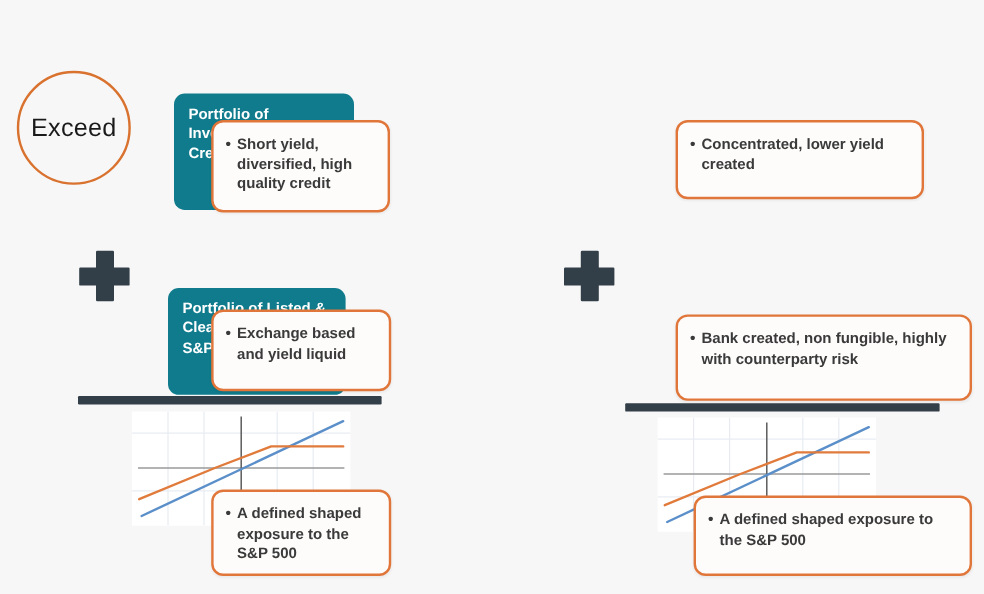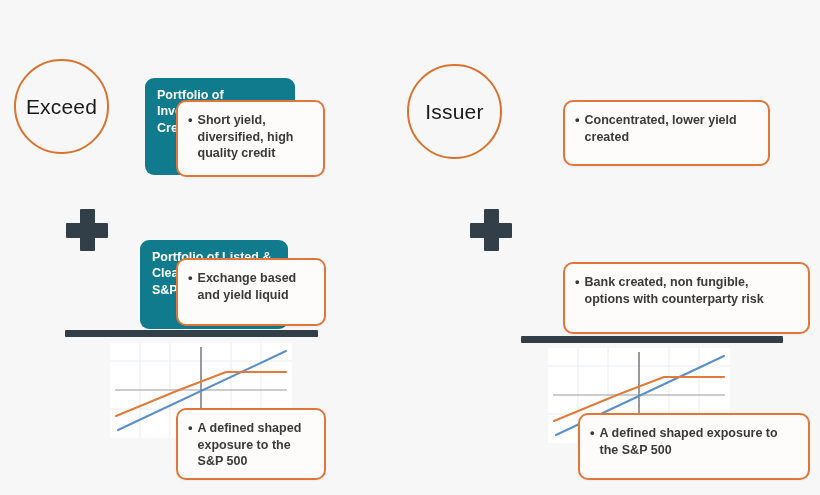--- a/index.html
+++ b/index.html
@@ -169,36 +169,33 @@
       <polyline points="6,73 69,47 116,29 176,29" fill="none" stroke="#e07b3c" stroke-width="2" stroke-linecap="round" stroke-linejoin="round"></polyline>
     </svg>
   </div>
   <div class="callout" style="left:176px; top:408px; width:150px; height:72px;">
     <div class="bullet-row">
       <span class="dot">•</span>
       <span>A defined shaped exposure to the S&amp;P 500</span>
     </div>
   </div>
 
-  <div class="role-circle" style="left:407px; top:64px; width:95px; height:95px;">
-    <span class="role-label">Issuer</span>
-  </div>
 
   <div class="callout" style="left:563px; top:100px; width:207px; height:66px;">
     <div class="bullet-row">
       <span class="dot">•</span>
       <span>Concentrated, lower yield created</span>
     </div>
   </div>
 
   <div class="plus" style="left:470px; top:209px;"></div>
   <div class="callout" style="left:563px; top:262px; width:247px; height:72px;">
     <div class="bullet-row">
       <span class="dot">•</span>
-      <span>Bank created, non fungible, options with counterparty risk</span>
+      <span>Bank created, non fungible, highly with counterparty risk</span>
     </div>
   </div>
 
   <div class="divider-bar" style="left:521px; top:336px; width:262px;"></div>
 
   <div class="payoff-chart" style="left:548px; top:348px; width:182px; height:95px;">
     <svg width="182" height="95" viewBox="0 0 182 95">
       <rect x="0" y="0" width="182" height="95" fill="#ffffff"></rect>
       <g stroke="#e8ecf2" stroke-width="1">
         <line x1="30" y1="0" x2="30" y2="95"></line>

